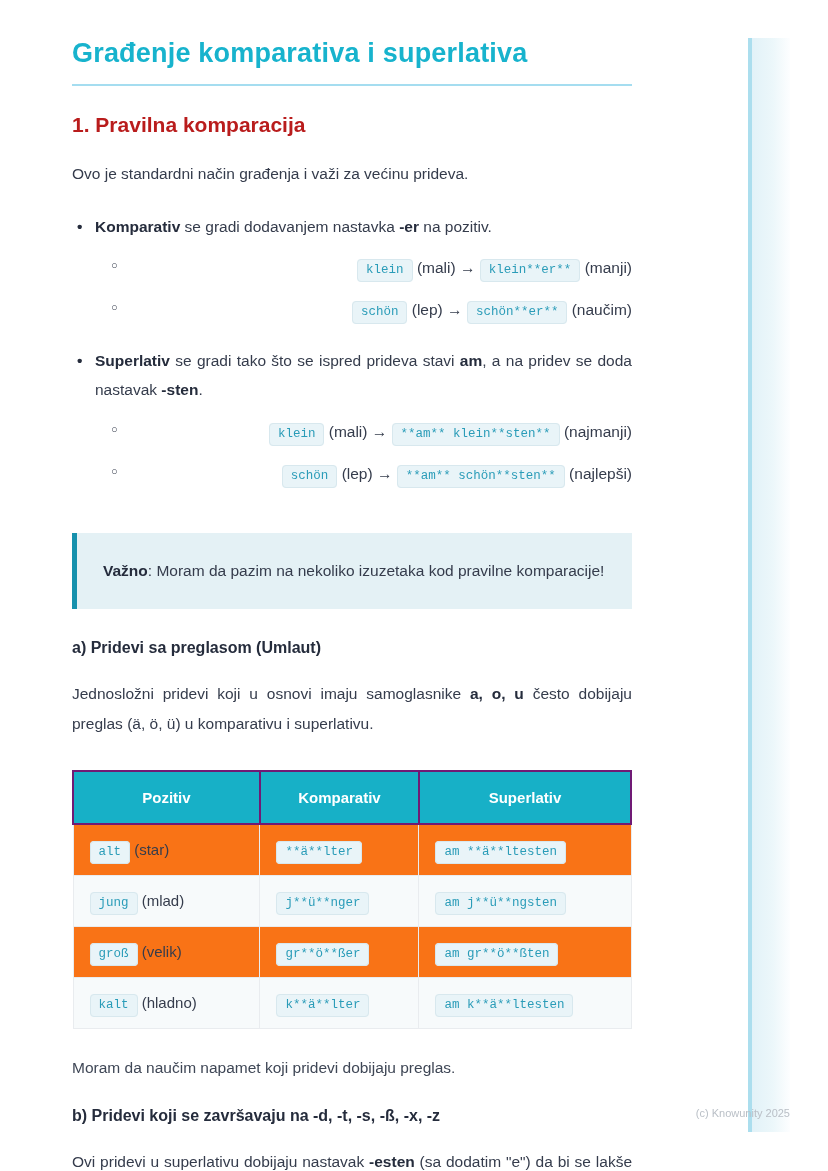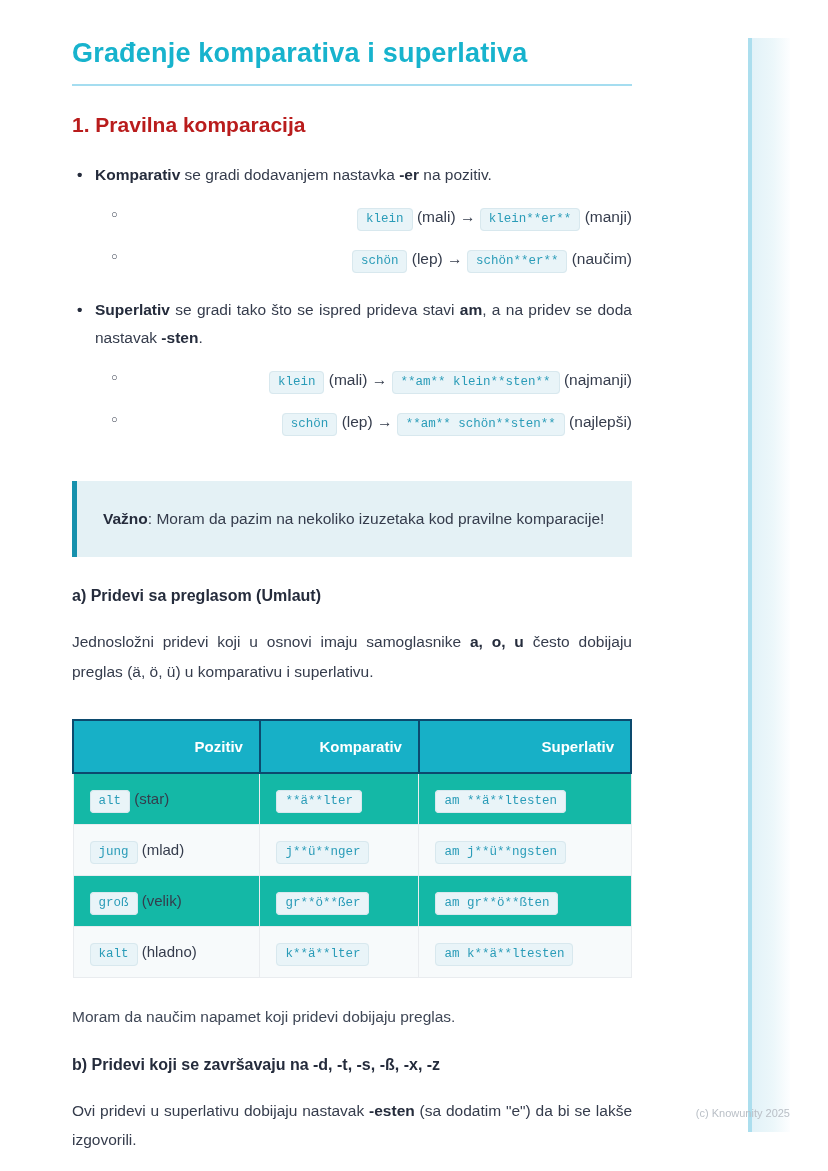--- a/index.html
+++ b/index.html
@@ -113,29 +113,29 @@
   table.comparison-table {
     width: 100%;
     border-collapse: collapse;
     margin-top: 32px;
   }
   table.comparison-table th {
     background: #17b0c7;
     color: #ffffff;
     font-size: 15px;
     font-weight: 700;
-    text-align: right;
+    text-align: center;
     padding: 17px 16px;
-    border: 2px solid #0c4a6e;
+    border: 2px solid #701a75;
   }
   table.comparison-table td {
     border: 1px solid #e9ecef;
     padding: 16px 16px;
     font-size: 15px;
-    background: #14b8a6;
+    background: #f97316;
   }
   table.comparison-table tbody tr:nth-child(even) td { background: #f7fafb; }
   p.note-italic {
     margin: 30px 0 0 0;
     font-size: 15.5px;
     color: #3f4756;
   }
   .side-bar {
     position: absolute;
     left: 748px; top: 38px;
@@ -156,20 +156,21 @@
 
 <div class="side-bar"></div>
 
 <div class="content">
 
   <h1 class="page-title">Građenje komparativa i superlativa</h1>
   <hr class="title-rule">
 
   <h2 class="section-heading">1. Pravilna komparacija</h2>
 
+  <p class="body-text">Ovo je standardni način građenja i važi za većinu prideva.</p>
 
   <ul class="rules-list">
     <li class="rule-item">
       <span class="b">Komparativ</span><span> se gradi dodavanjem nastavka </span><span class="b">-er</span><span> na pozitiv.</span>
       <ul class="example-list">
         <li class="example-item">
           <code class="chip">klein</code>
           <span>(mali)</span>
           <span class="arrow">→</span>
           <code class="chip">klein**er**</code>

